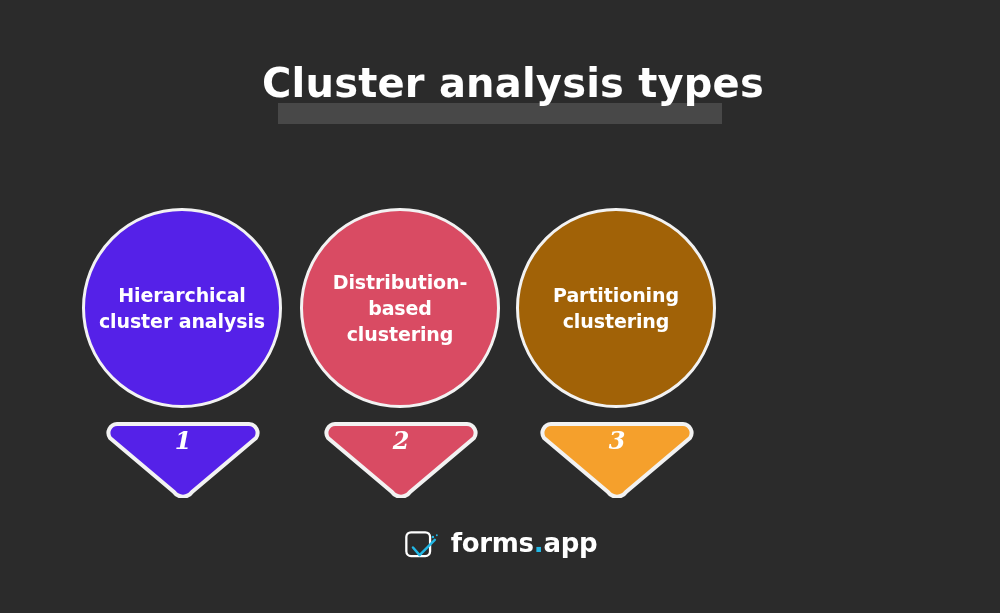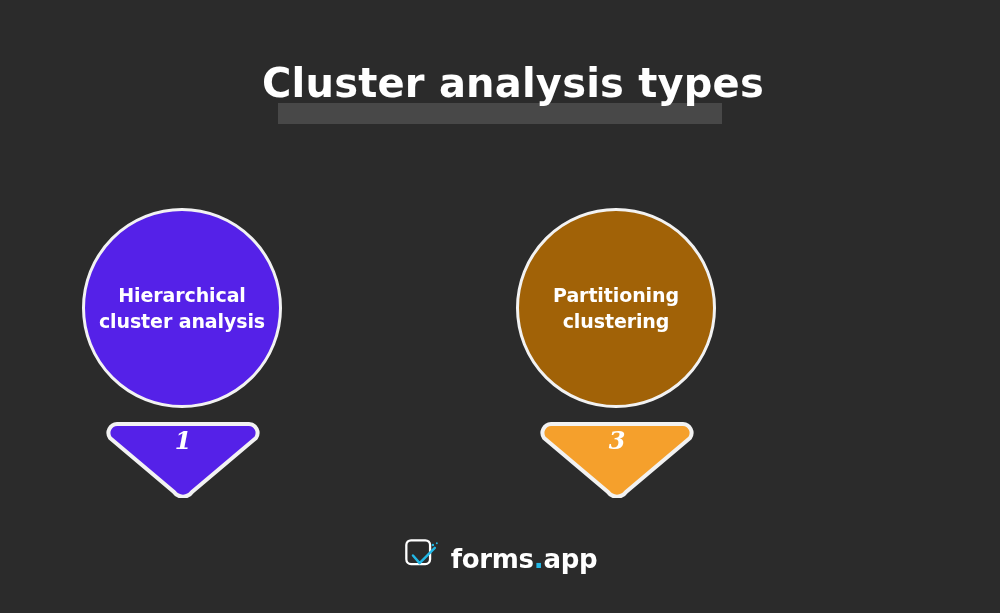--- a/index.html
+++ b/index.html
@@ -128,21 +128,21 @@
   }
 
   
   .logo {
     position: absolute;
     left: 0;
     top: 528px;
     width: 1000px;
     height: 46px;
     display: flex;
-    align-items: flex-end;
+    align-items: flex-start;
     justify-content: center;
     gap: 10px;
   }
   .logo-mark {
     width: 38px;
     height: 38px;
     display: block;
   }
   .logo-text {
     font-family: "DejaVu Sans", sans-serif;
@@ -172,20 +172,31 @@
         <span class="bubble-label">Hierarchical cluster analysis</span>
       </div>
       <div class="tri-wrap">
         <svg class="tri-svg" viewBox="0 0 156 78">
           <path d="M12 4 H144 A9 9 0 0 1 151 18 L87 72 A11 11 0 0 1 69 72 L5 18 A9 9 0 0 1 12 4 Z" fill="#5521e8" stroke="#f2f2f2" stroke-width="4" stroke-linejoin="round"></path>
         </svg>
         <div class="tri-num">1</div>
       </div>
     </div>
 
+    <div class="item i1">
+      <div class="bubble" style="background:#d94b63;">
+        <span class="bubble-label">Distribution-based clustering</span>
+      </div>
+      <div class="tri-wrap">
+        <svg class="tri-svg" viewBox="0 0 156 78">
+          <path d="M12 4 H144 A9 9 0 0 1 151 18 L87 72 A11 11 0 0 1 69 72 L5 18 A9 9 0 0 1 12 4 Z" fill="#d94b63" stroke="#f2f2f2" stroke-width="4" stroke-linejoin="round"></path>
+        </svg>
+        <div class="tri-num">2</div>
+      </div>
+    </div>
 
     <div class="item i2">
       <div class="bubble" style="background:#a16207;">
         <span class="bubble-label">Partitioning clustering</span>
       </div>
       <div class="tri-wrap">
         <svg class="tri-svg" viewBox="0 0 156 78">
           <path d="M12 4 H144 A9 9 0 0 1 151 18 L87 72 A11 11 0 0 1 69 72 L5 18 A9 9 0 0 1 12 4 Z" fill="#f5a02c" stroke="#f2f2f2" stroke-width="4" stroke-linejoin="round"></path>
         </svg>
         <div class="tri-num">3</div>

